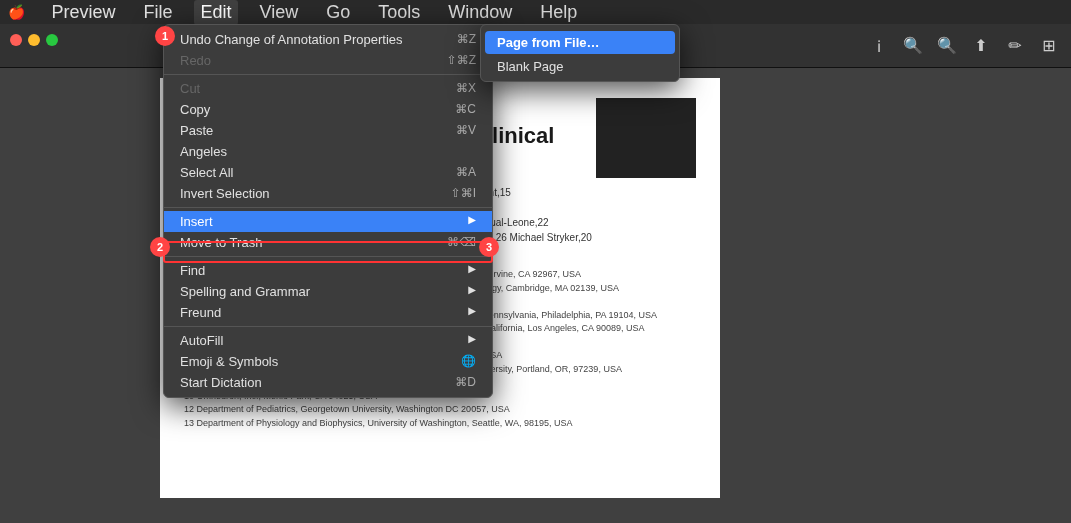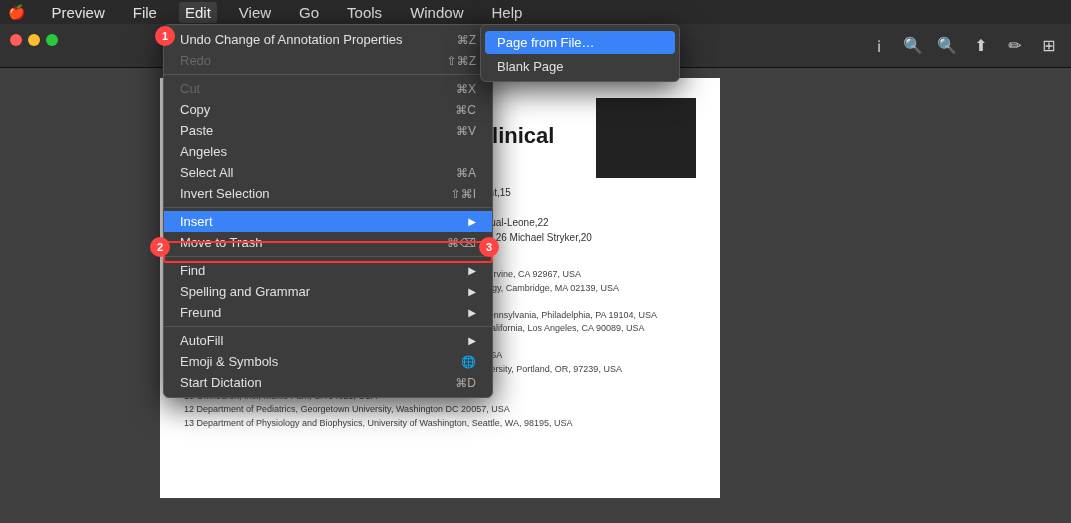--- a/index.html
+++ b/index.html
@@ -25,21 +25,21 @@
       top: 0;
       left: 0;
       z-index: 100;
     }
     .menubar-apple {
       font-size: 14px;
       color: #fff;
       margin-right: 4px;
     }
     .menubar-item {
-      font-size: 15px;
+      font-size: 18px;
       color: #e0e0e0;
       padding: 2px 6px;
       border-radius: 3px;
       cursor: pointer;
     }
     .menubar-item.active {
       background: #404040;
       color: #fff;
     }
 
@@ -132,21 +132,20 @@
       width: 330px;
       background: #3c3c3c;
       border: 1px solid #555;
       border-radius: 6px;
       box-shadow: 0 8px 30px rgba(0,0,0,0.7);
       z-index: 300;
       padding: 4px 0;
     }
     .menu-item {
       display: flex;
-      align-items: center;
       justify-content: space-between;
       padding: 3px 16px;
       font-size: 13px;
       color: #e0e0e0;
       cursor: pointer;
       position: relative;
     }
     .menu-item.disabled {
       color: #666;
       cursor: default;
@@ -345,21 +344,21 @@
     <span>Emoji &amp; Symbols</span>
     <span class="shortcut">🌐</span>
   </div>
   <div class="menu-item">
     <span>Start Dictation</span>
     <span class="shortcut">⌘D</span>
   </div>
 </div>
 
 <div class="insert-submenu">
-  <div class="menu-item active-item" style="background:#3a82f7; color:#fff; margin:2px 4px; border-radius:4px; padding: 4px 12px;">
+  <div class="menu-item active-item" style="background:#3a82f7; color:#fff; margin:2px 4px; border-radius:4px; padding: 4px 12px; font-weight: bold;">
     <span>Page from File…</span>
   </div>
   <div class="menu-item">
     <span>Blank Page</span>
   </div>
 </div>
 
 <div style="
   position:absolute;
   top: 241px;

